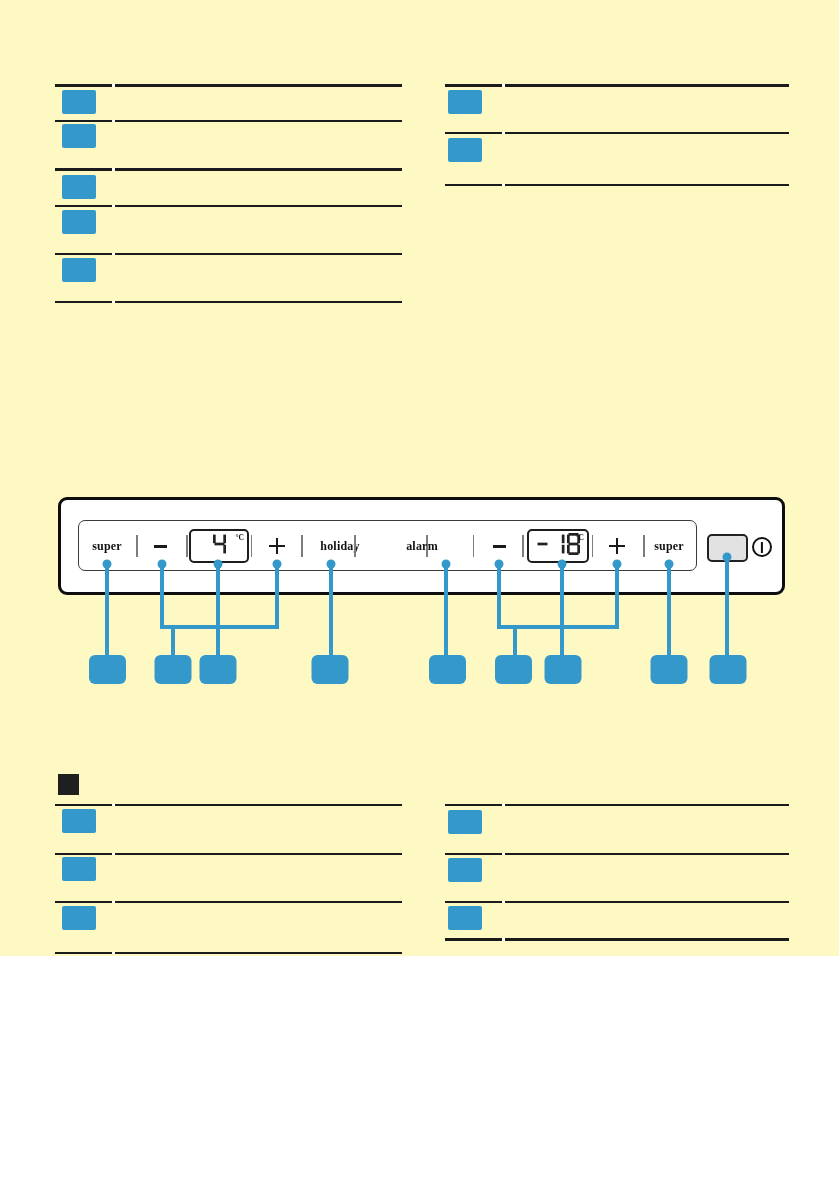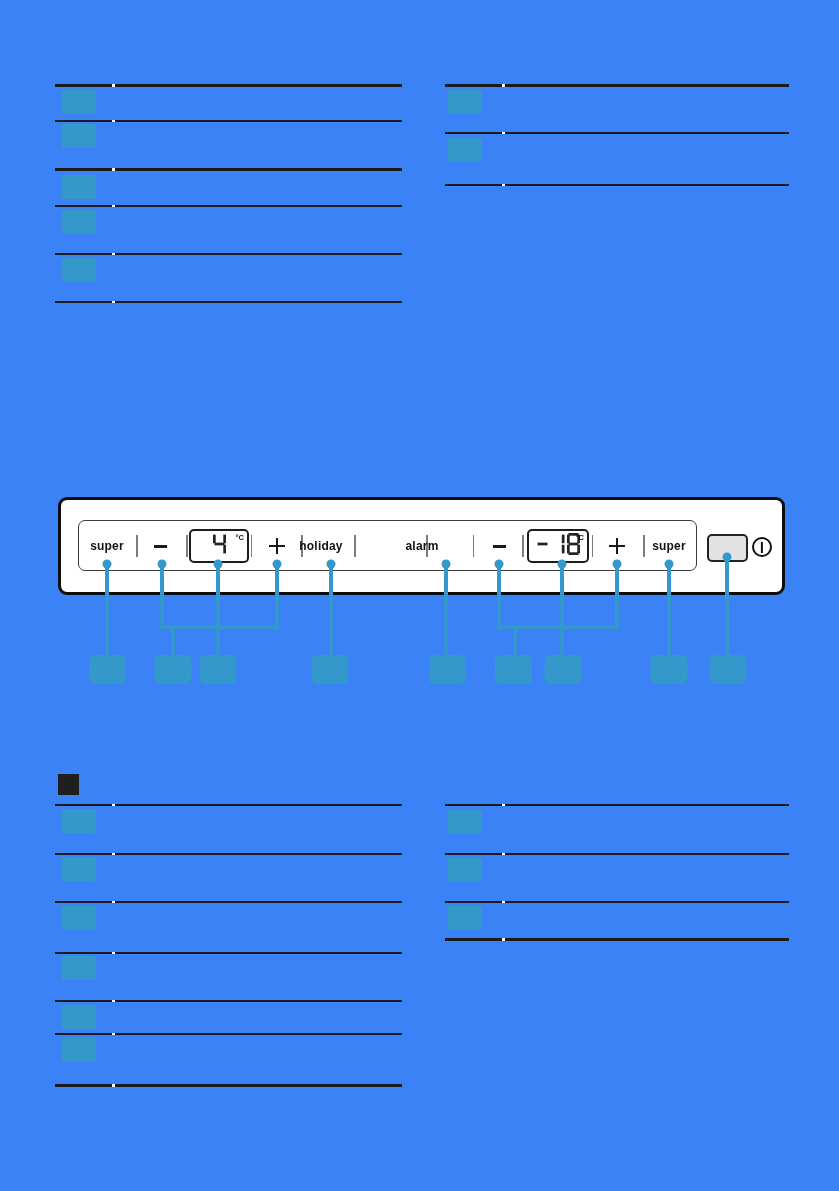--- a/index.html
+++ b/index.html
@@ -1,17 +1,17 @@
 <!DOCTYPE html>
 <html><head>
 <meta charset="utf-8">
 <style>
   html,body{margin:0;padding:0;background:#fff;}
-  #page{position:relative;width:839px;height:1191px;background:#3b82f6;overflow:hidden;
-        font-family:Liberation Sans, sans-serif;}
+  #page{position:relative;width:839px;height:956px;background:#fef9c3;overflow:hidden;
+        font-family:Liberation Serif, serif;}
 
   
   .hline{position:absolute;height:1.5px;background:#1b1b1b;}
   .hline.thick{height:2.8px;}
   .hline.l{left:55px;width:347px;}
   .hline.r{left:445px;width:344px;}
   .hline::after{content:"";position:absolute;top:0;bottom:0;left:57px;width:2.5px;background:#fff;}
   .sq{position:absolute;width:34px;height:24px;border-radius:2px;background:#3598cb;}
   .sq.l{left:62px;} .sq.r{left:448px;}
   .marker{position:absolute;left:58px;top:774px;width:21px;height:21px;background:#1f1f1f;}
@@ -81,21 +81,21 @@
           <rect x="10.3" y="11.8" width="2.7" height="8.6" fill="#222"></rect>
         </svg></span>
     <span class="deg">°C</span>
   </div>
 
   <div class="pdiv" style="left:250.5px"></div>
   <div class="hbar" style="left:269px;top:544.7px;width:16px"></div>
   <div class="vbar" style="left:275.7px;top:538px;height:16px"></div>
   <div class="pdiv" style="left:301px"></div>
 
-  <span class="plabel" style="left:321px">holiday</span>
+  <span class="plabel" style="left:340px">holiday</span>
   <div class="pdiv" style="left:354px"></div>
 
   <div class="pdiv" style="left:426px"></div>
   <span class="plabel" style="left:422px">alarm</span>
   <div class="pdiv" style="left:472.5px"></div>
   <div class="hbar" style="left:492.5px;top:545px;width:13px"></div>
   <div class="pdiv" style="left:522px"></div>
 
   <div class="display" style="left:527px;width:62px">
     <span><svg width="44" height="22">

